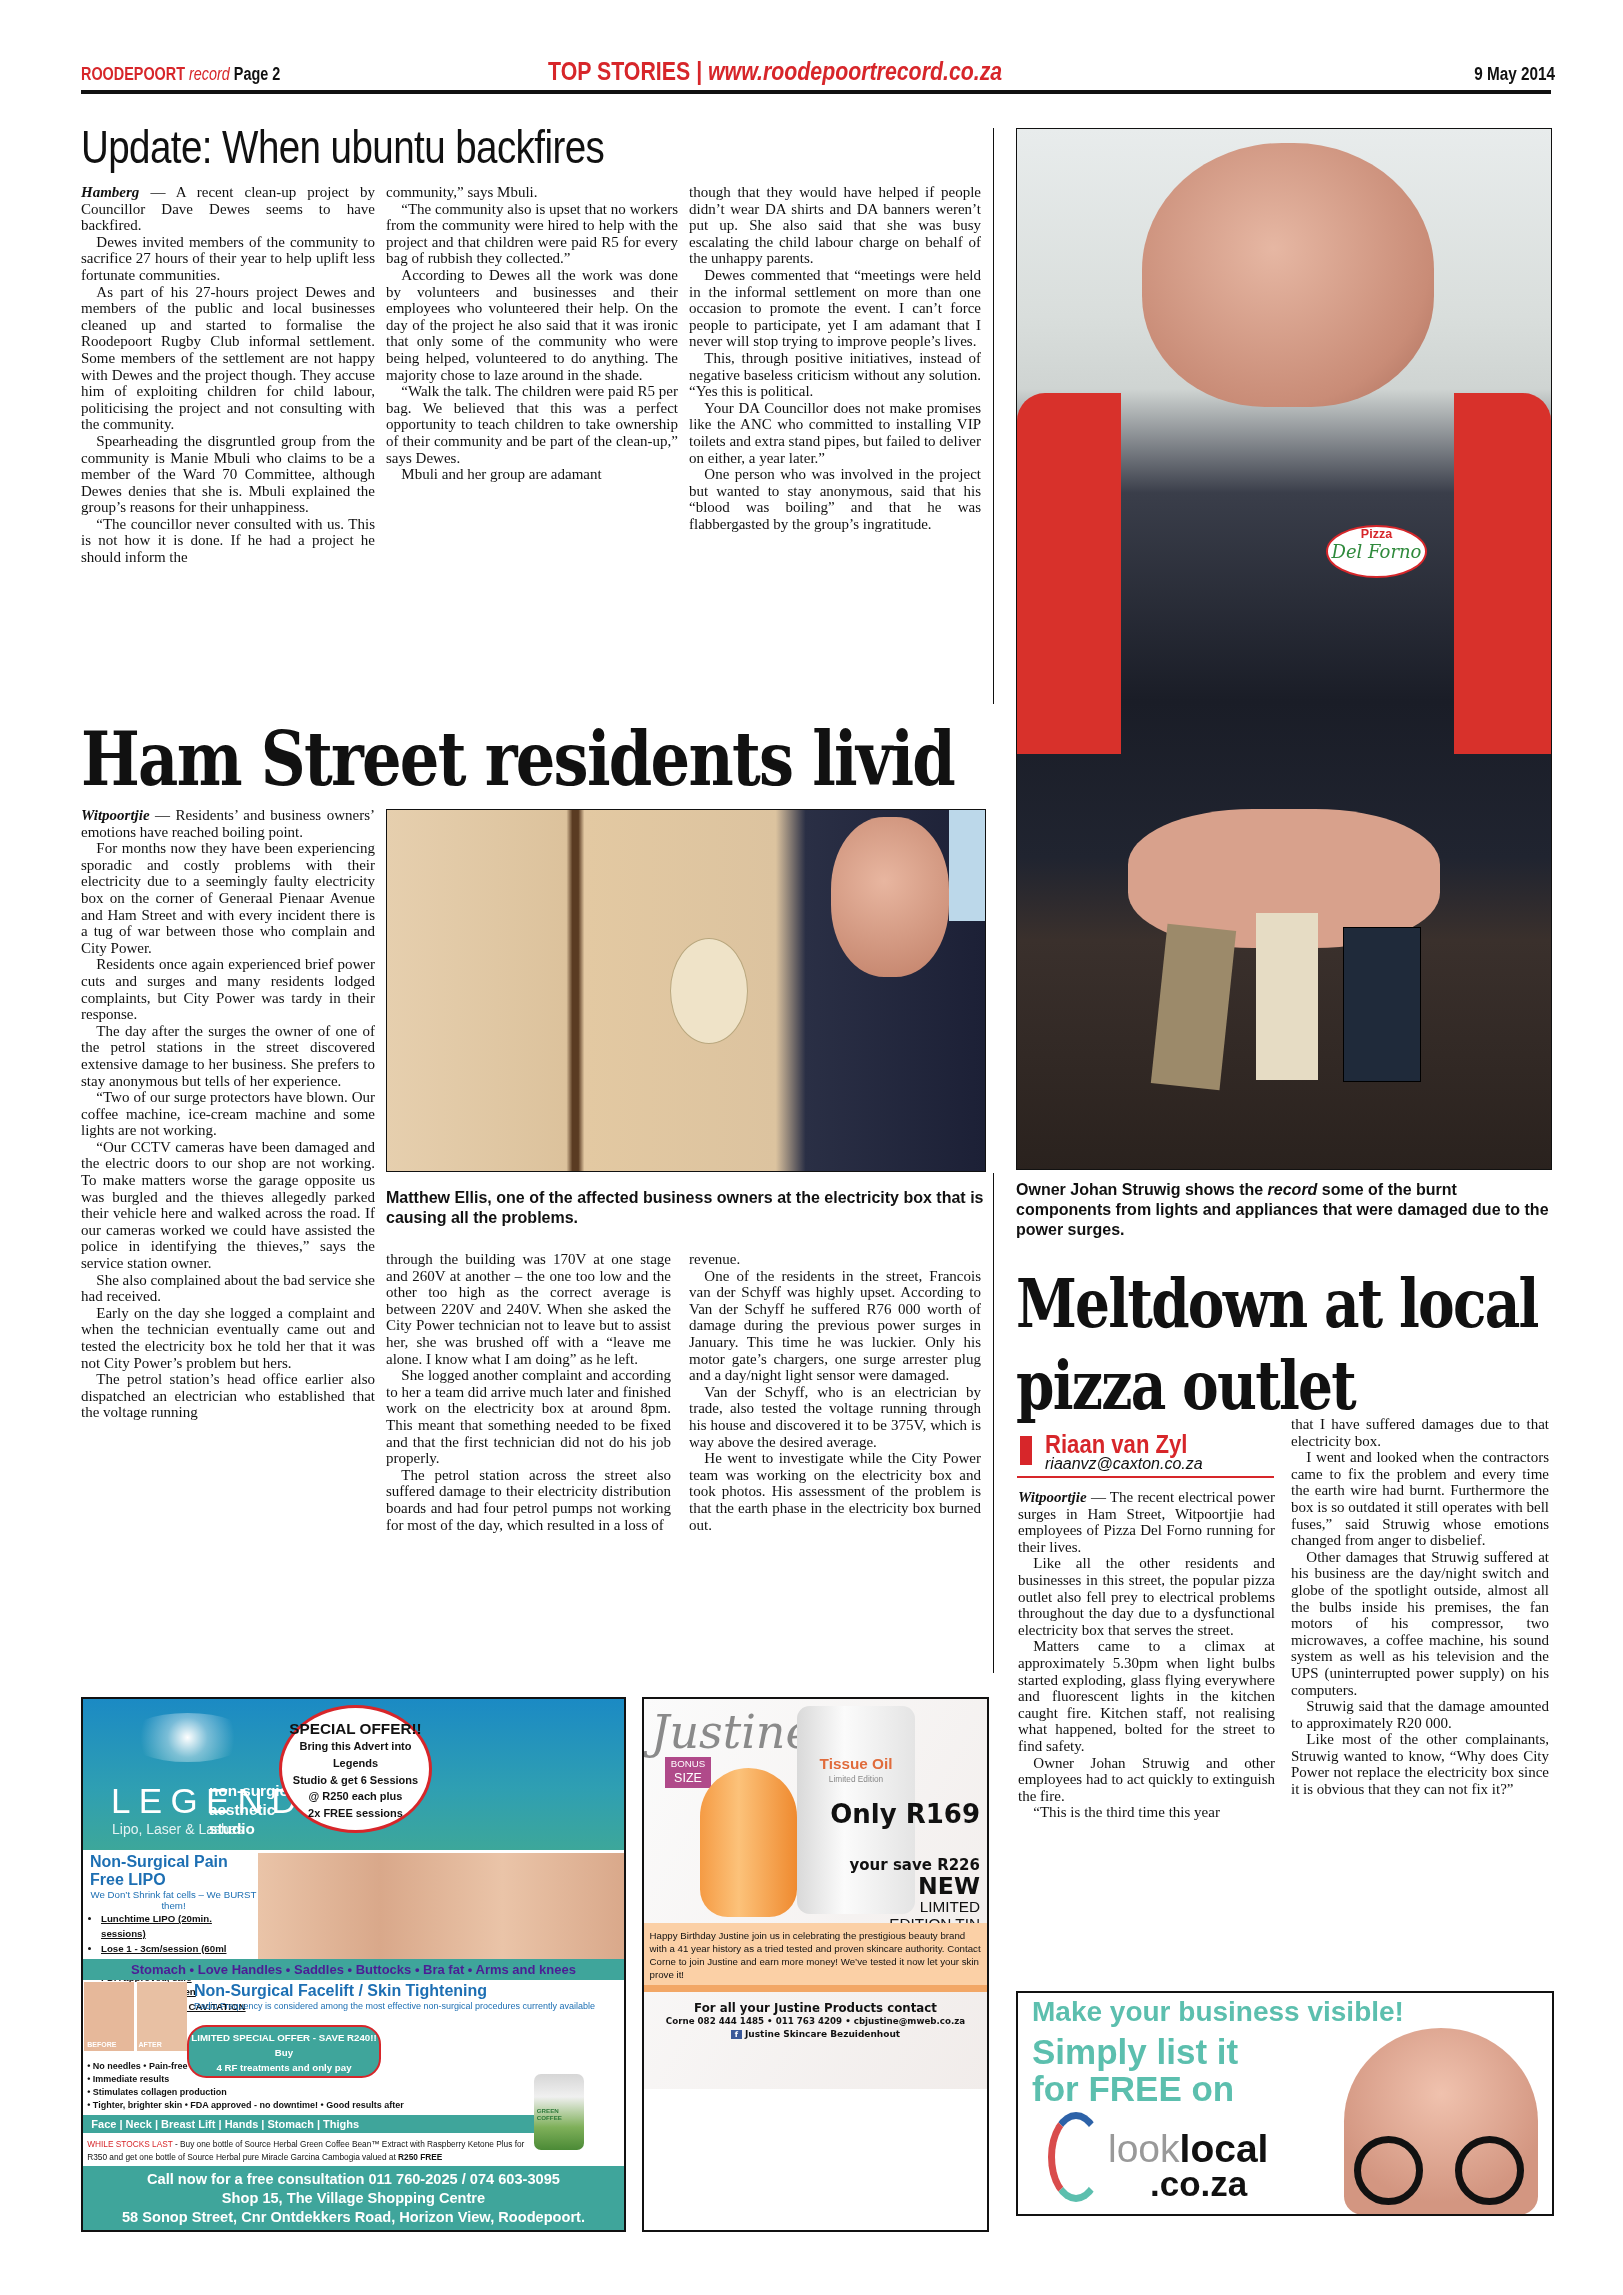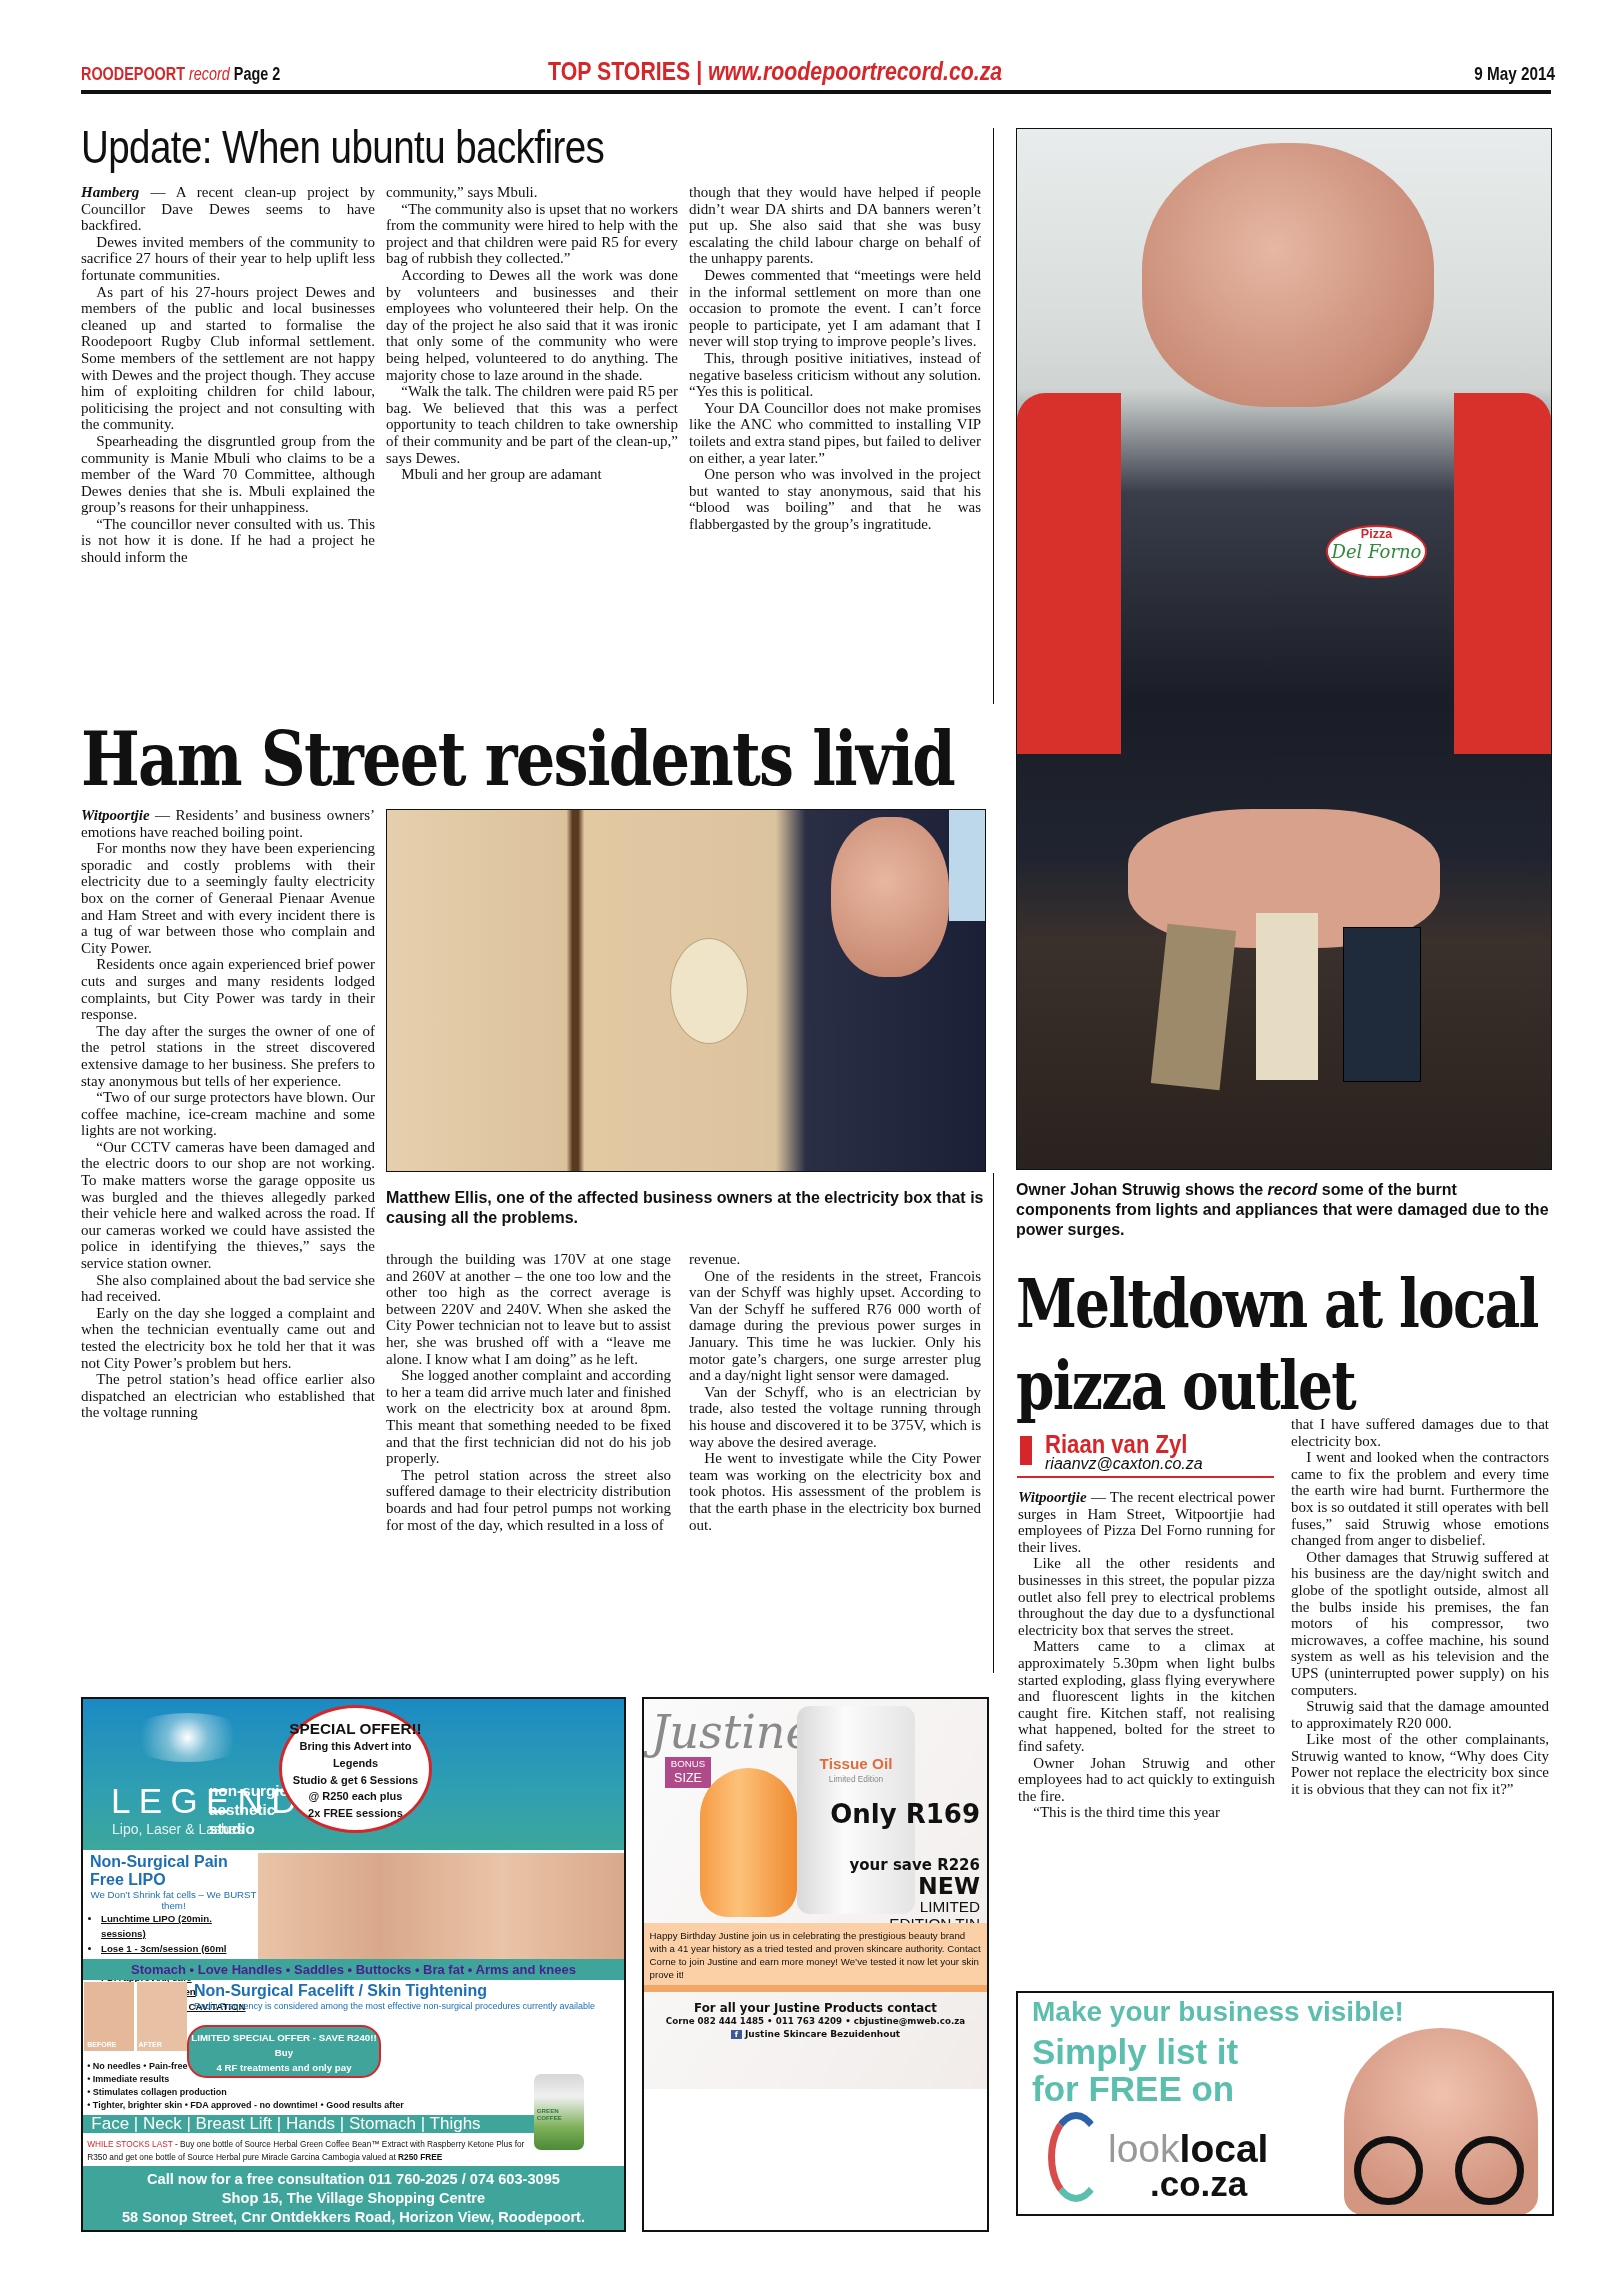--- a/index.html
+++ b/index.html
@@ -191,21 +191,21 @@
     <div>LIMITED SPECIAL OFFER - SAVE R240!! Buy</div>
     <div>4 RF treatments and only pay R390/session*</div>
     <div style="font-size:7px;line-height:9px;">* Normal price R450/per treatment</div>
   </div>
   <div class="abs ls" style="left:4.2px;top:361px;font-weight:bold;font-size:9px;line-height:13px;">
     <div>• No needles • Pain-free</div>
       <div>• Immediate results</div>
       <div>• Stimulates collagen production</div>
       <div>• Tighter, brighter skin • FDA approved - no downtime! • Good results after</div>
   </div>
-  <div class="abs ls teal" style="left:0;top:416px;width:444px;height:18px;color:#fff;font-weight:normal;font-size:17px;line-height:18px;padding-left:8.3px;">Face | Neck | Breast Lift | Hands | Stomach | Thighs</div>
+  <div class="abs ls teal" style="left:0;top:416px;width:444px;height:18px;color:#fff;font-weight:bold;font-size:11px;line-height:18px;padding-left:8.3px;">Face | Neck | Breast Lift | Hands | Stomach | Thighs</div>
   <div class="abs" style="left:451px;top:375px;width:50px;height:76px;border-radius:7px;background:linear-gradient(180deg,#d6d6d6 0%,#f0f0f0 30%,#7fb05a 70%,#4b8a36 100%);">
     <span class="abs ls" style="left:2.8px;top:33px;font-size:6.2px;color:#2f7a3a;font-weight:bold;">GREEN COFFEE</span>
   </div>
   <div class="abs ls" style="left:4.2px;top:439px;width:444px;font-size:8.3px;line-height:12.5px;">
     <span style="color:#d7262a;">WHILE STOCKS LAST</span><span> - Buy one bottle of Source Herbal Green Coffee Bean™ Extract with Raspberry Ketone Plus for R350 and get one bottle of Source Herbal pure Miracle Garcina Cambogia valued at </span><b>R250 FREE</b>
   </div>
   <div class="abs ls teal" style="left:0;top:467px;width:541px;height:64px;color:#fff;text-align:center;font-weight:bold;font-size:14.6px;line-height:19px;padding-top:4.2px;box-sizing:border-box;">
     <div>Call now for a free consultation 011 760-2025 / 074 603-3095</div>
     <div>Shop 15, The Village Shopping Centre</div>
     <div>58 Sonop Street, Cnr Ontdekkers Road, Horizon View, Roodepoort.</div>

